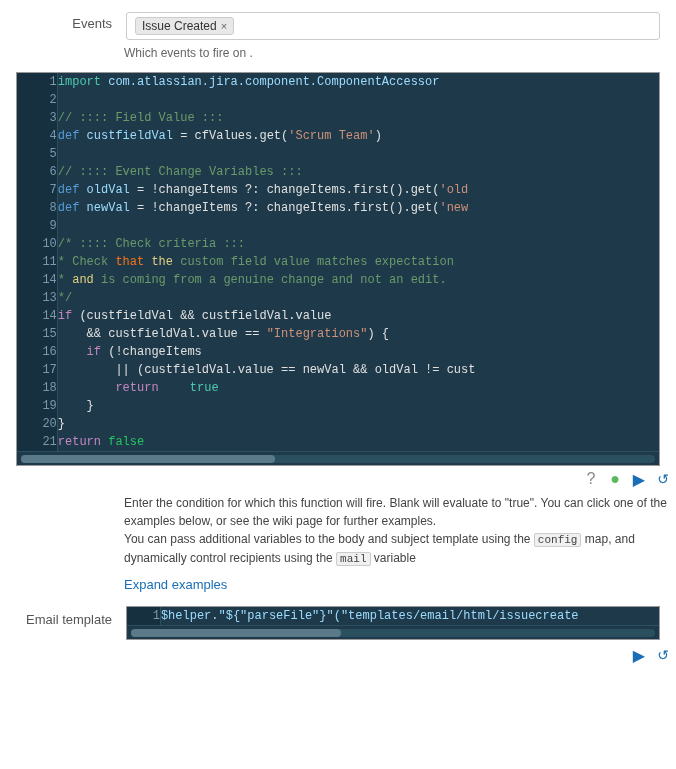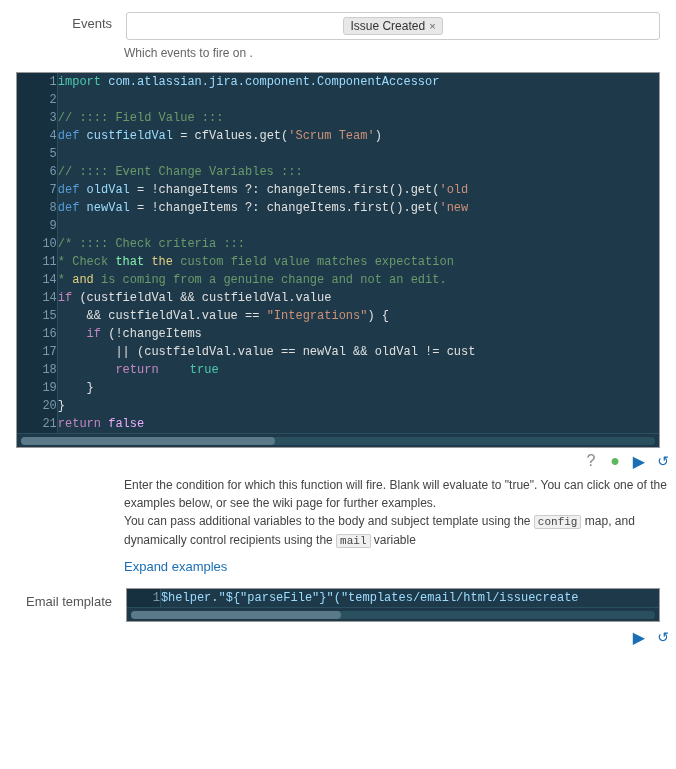--- a/index.html
+++ b/index.html
@@ -28,21 +28,20 @@
     }
 
     .events-input {
       flex: 1;
       border: 1px solid #ccc;
       border-radius: 3px;
       padding: 4px 8px;
       display: flex;
       align-items: center;
       min-height: 28px;
-      justify-content: center;
     }
 
     .tag {
       background: #e8e8e8;
       border: 1px solid #ccc;
       border-radius: 3px;
       padding: 1px 6px;
       font-size: 12px;
       display: flex;
       align-items: center;
@@ -120,21 +119,21 @@
       padding: 0 6px;
       color: #e0e0e0;
       background: #1e3a4a;
     }
 
     .kw { color: #4ec9b0; }
     .kw-def { color: #569cd6; }
     .kw-return { color: #c586c0; }
     .kw-if { color: #c586c0; }
     .kw-true { color: #4ec9b0; margin-left: 24px; }
-    .kw-false { color: #f0abfc; }
+    .kw-false { color: #22c55e; }
     .comment { color: #6a9a6a; }
     .string { color: #ce9178; }
     .var { color: #9cdcfe; }
     .op { color: #e0e0e0; }
 
     .scrollbar-area {
       background: #1e3a4a;
       height: 14px;
       border-top: 1px solid #2a5060;
       display: flex;
@@ -308,28 +307,32 @@
             <td class="line-code">&nbsp;</td>
           </tr>
 
           <tr>
             <td class="line-num">10</td>
             <td class="line-code"><span class="comment">/* :::: Check criteria :::</span></td>
           </tr>
 
           <tr>
             <td class="line-num">11</td>
-            <td class="line-code"><span class="comment"> * Check <span style="color:#86efac;">that</span> <span style="color:#e0d080;">the</span> custom field value matches expectation</span></td>
+            <td class="line-code"><span class="comment"> * Check <span style="color:#f97316;">that</span> <span style="color:#e0d080;">the</span> custom field value matches expectation</span></td>
           </tr>
 
           <tr>
             <td class="line-num">14</td>
             <td class="line-code"><span class="comment"> * <span style="color:#e0d080;">and</span> is coming from a genuine change and not an edit.</span></td>
           </tr>
 
+          <tr>
+            <td class="line-num">13</td>
+            <td class="line-code"><span class="comment"> */</span></td>
+          </tr>
 
           <tr>
             <td class="line-num">14</td>
             <td class="line-code"><span class="kw-if">if</span> (custfieldVal <span class="op">&amp;&amp;</span> custfieldVal.value</td>
           </tr>
 
           <tr>
             <td class="line-num">15</td>
             <td class="line-code">&nbsp;&nbsp;&nbsp;&nbsp;<span class="op">&amp;&amp;</span> custfieldVal.value <span class="op">==</span> <span class="string">"Integrations"</span>) {</td>
           </tr>

